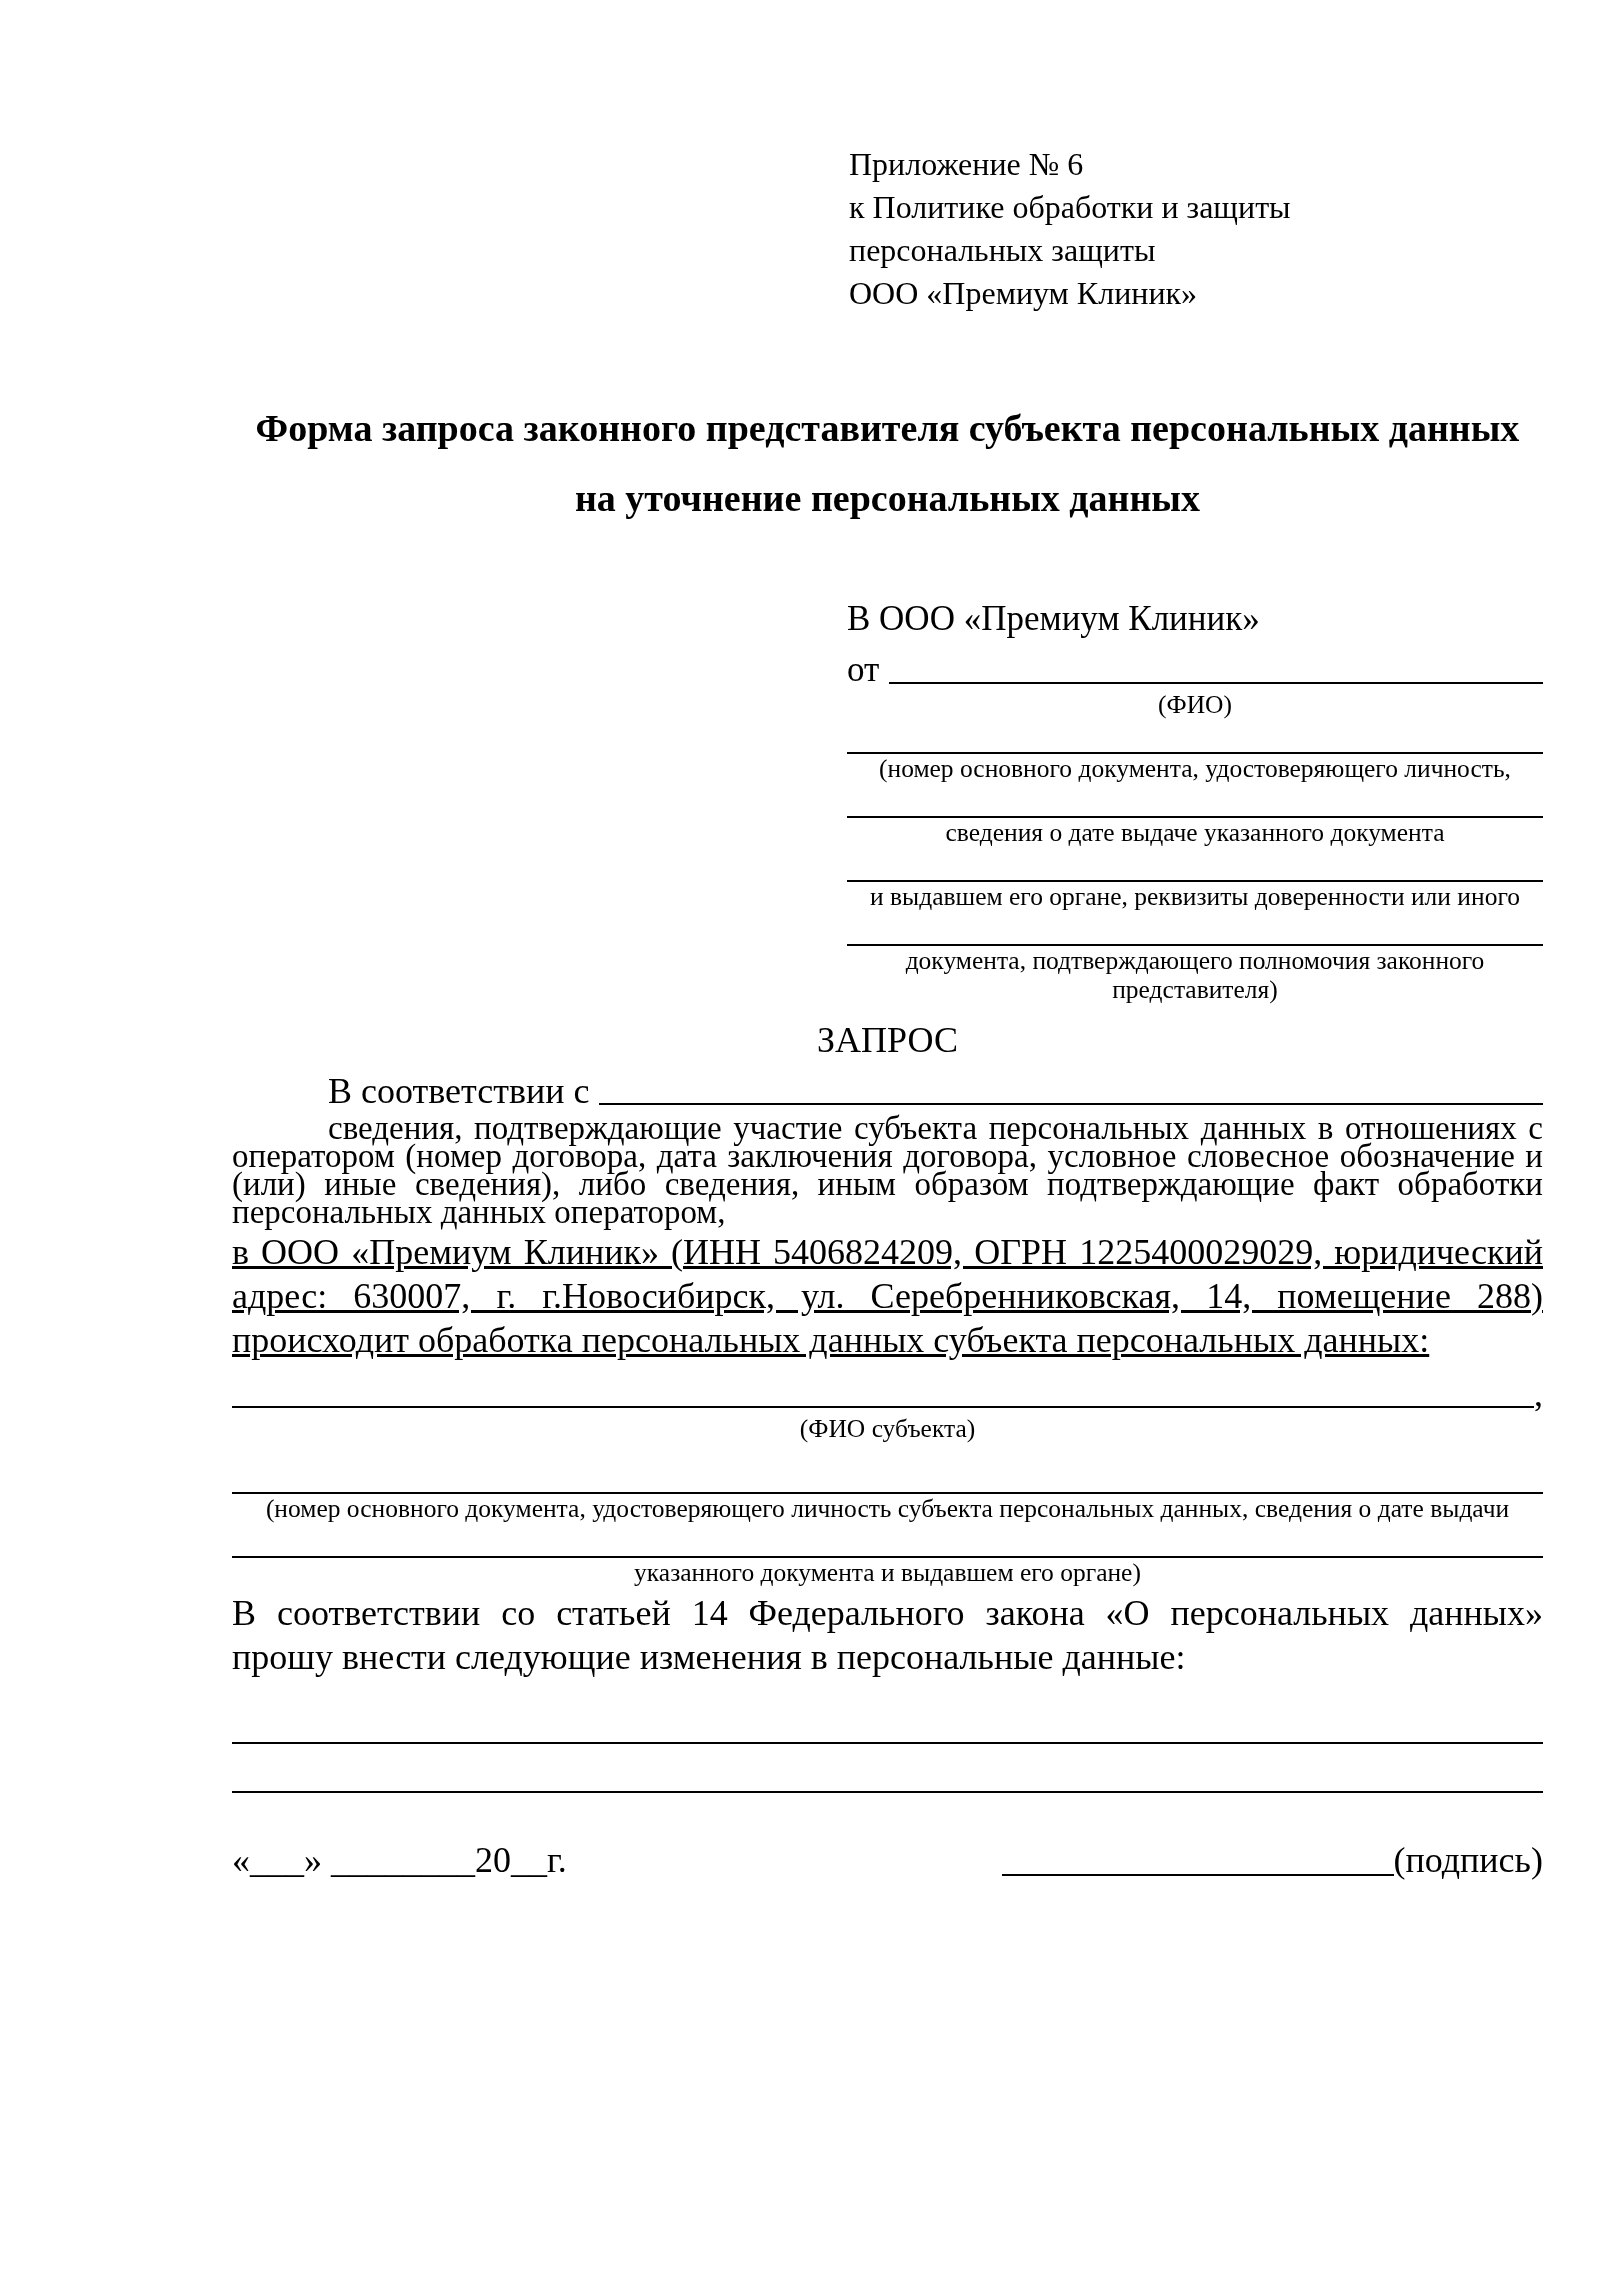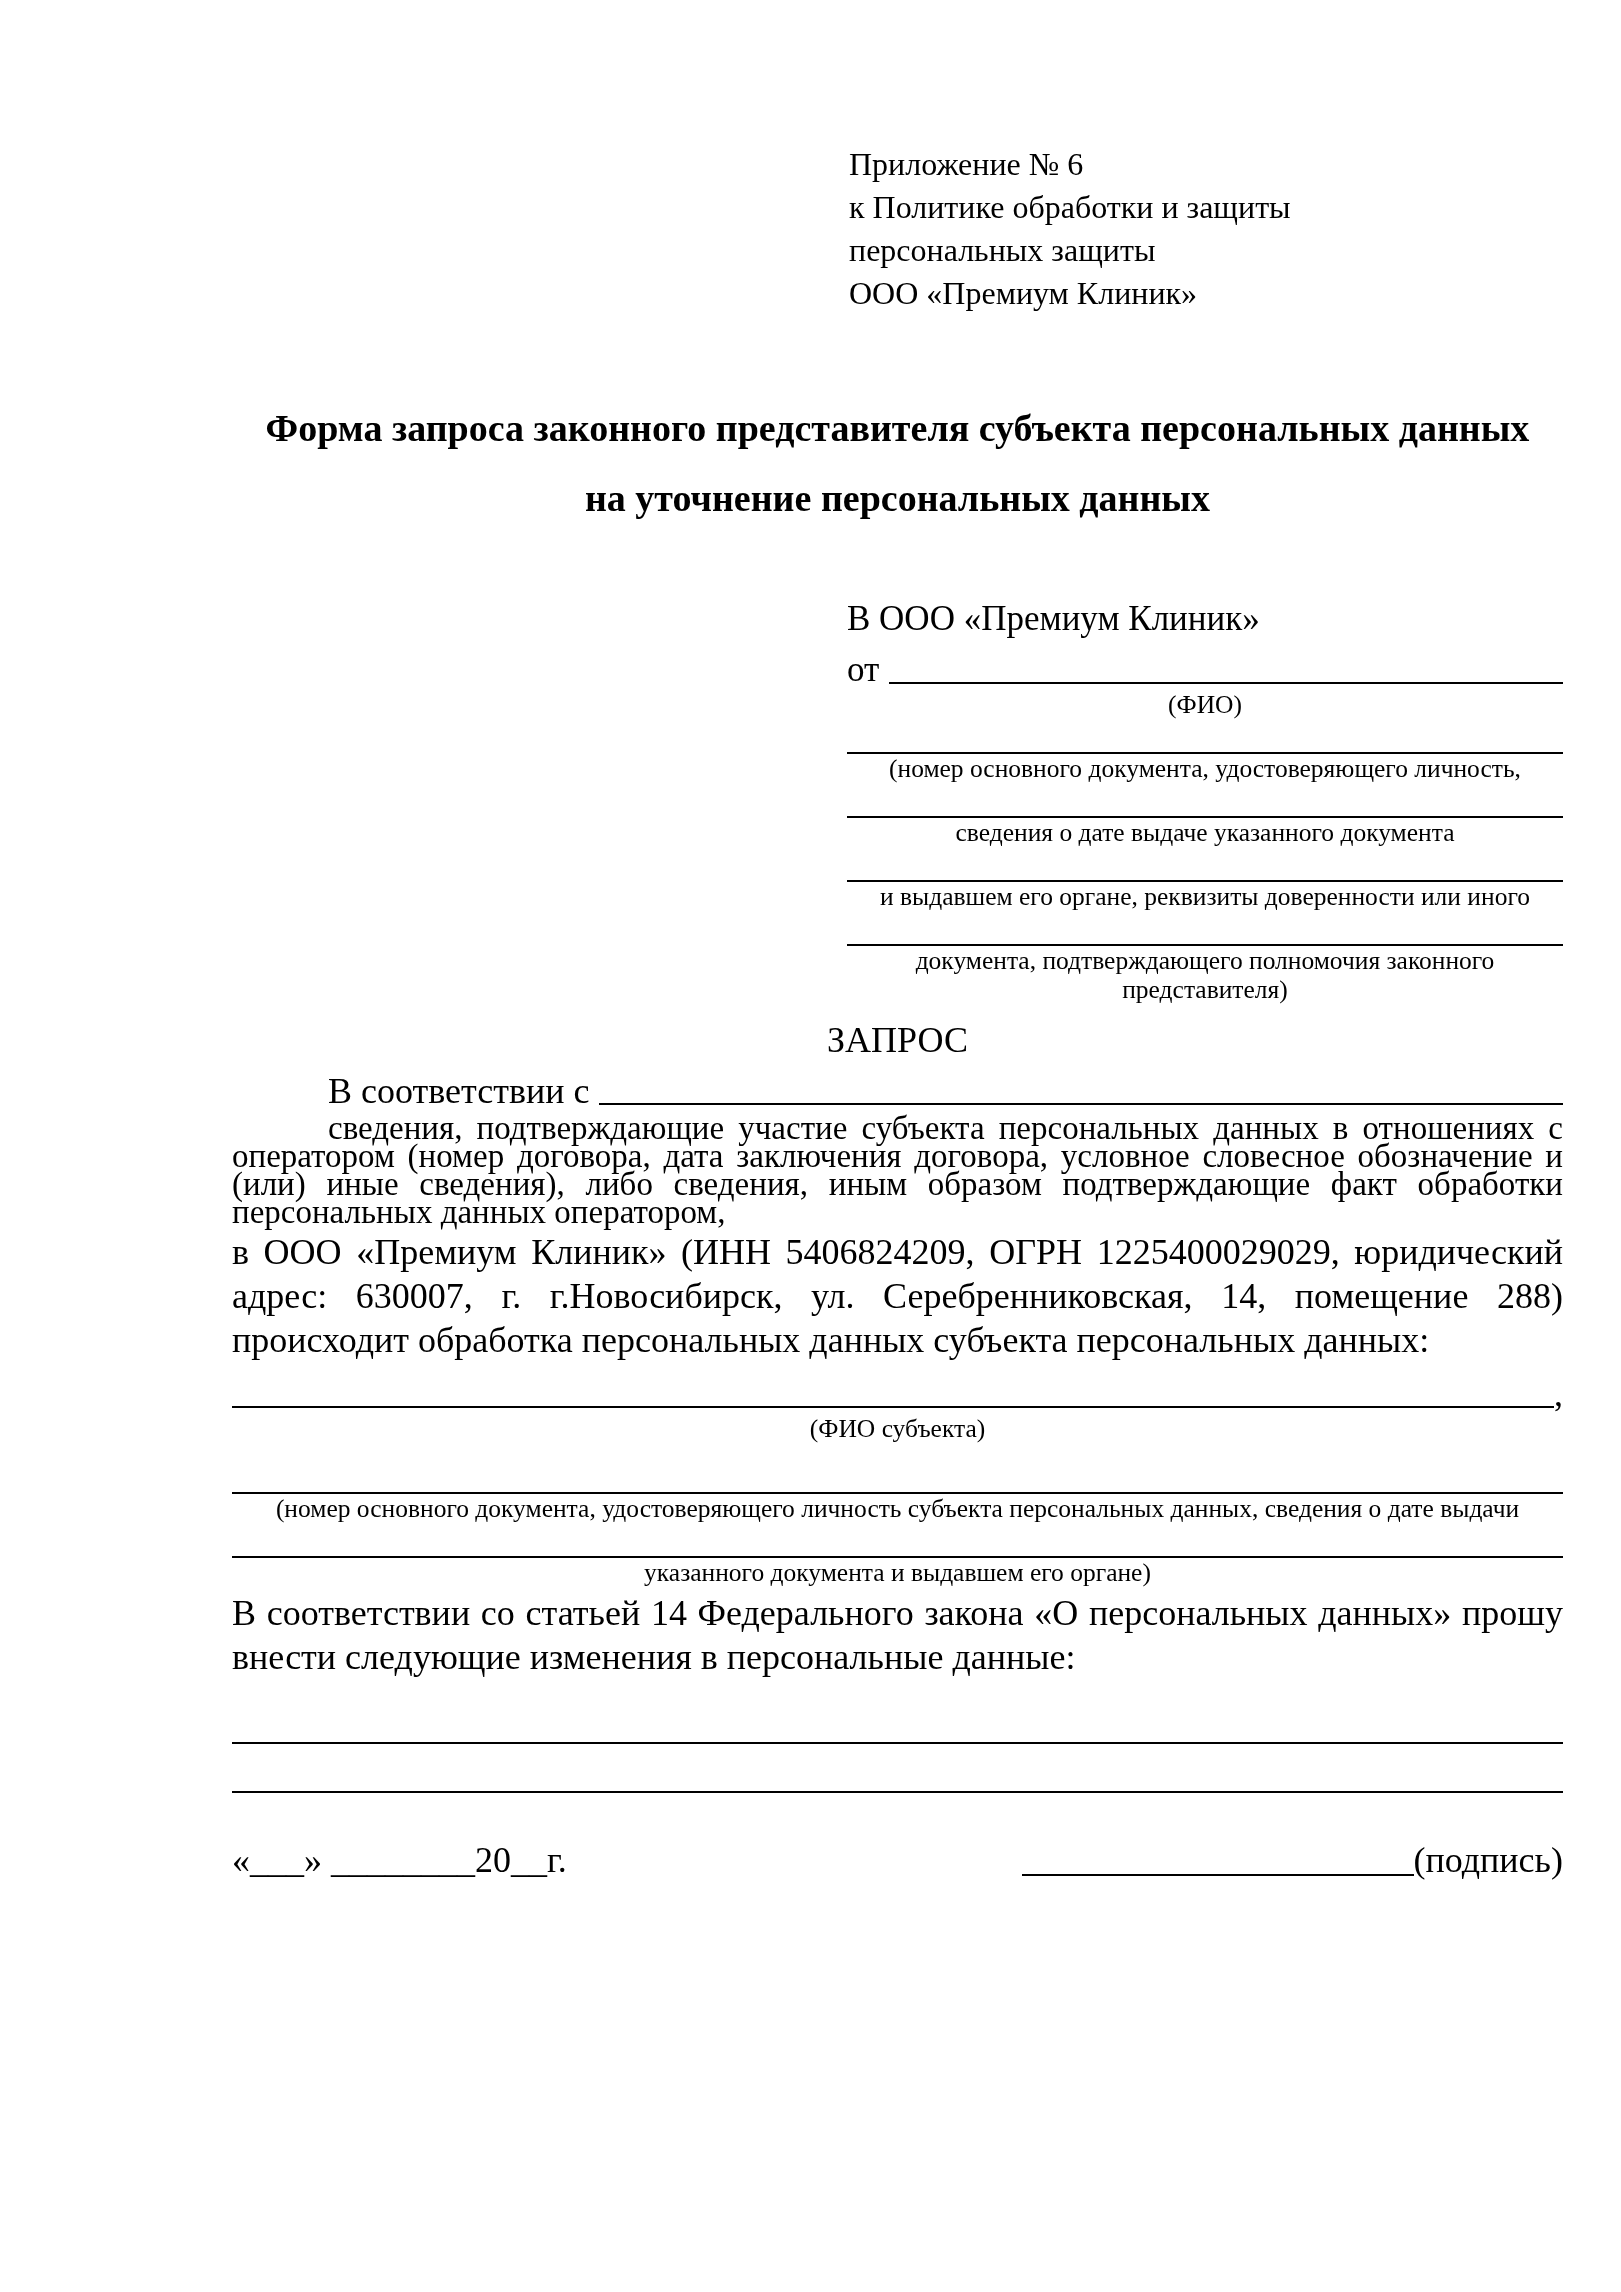--- a/index.html
+++ b/index.html
@@ -5,21 +5,21 @@
   html, body {
     margin: 0;
     padding: 0;
     background: #ffffff;
   }
   .page {
     position: relative;
     width: 1621px;
     height: 2190px;
     box-sizing: border-box;
-    padding: 143px 58px 0 232px;
+    padding: 143px 78px 0 232px;
     background: #ffffff;
     color: #000000;
     font-family: "Liberation Serif", "DejaVu Serif", serif;
     overflow: hidden;
   }
 
   
   .appendix {
     margin-left: 617px;
     font-size: 32px;
@@ -83,21 +83,21 @@
     font-size: 33px;
     line-height: 28px;
     text-align: justify;
     text-indent: 96px;
   }
   .par {
     font-size: 36px;
     line-height: 44px;
     text-align: justify;
   }
-  .op-par { margin-top: 3.9px; }
+  .op-par { margin-top: 3.9px; text-decoration: underline; }
   .subject-row {
     display: flex;
     align-items: flex-end;
     font-size: 36px;
     height: 45px;
     margin-top: 7.8px;
   }
   .subject-row .u-fill { margin-left: 0; margin-bottom: 5.9px; }
   .subject-row .comma { line-height: 39px; }
   .gap-line { margin-top: 15.7px; }

